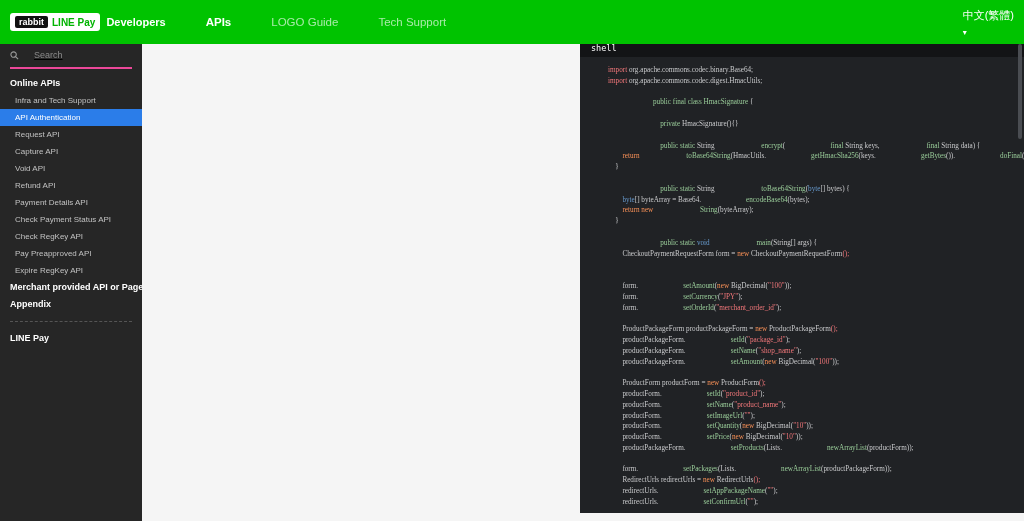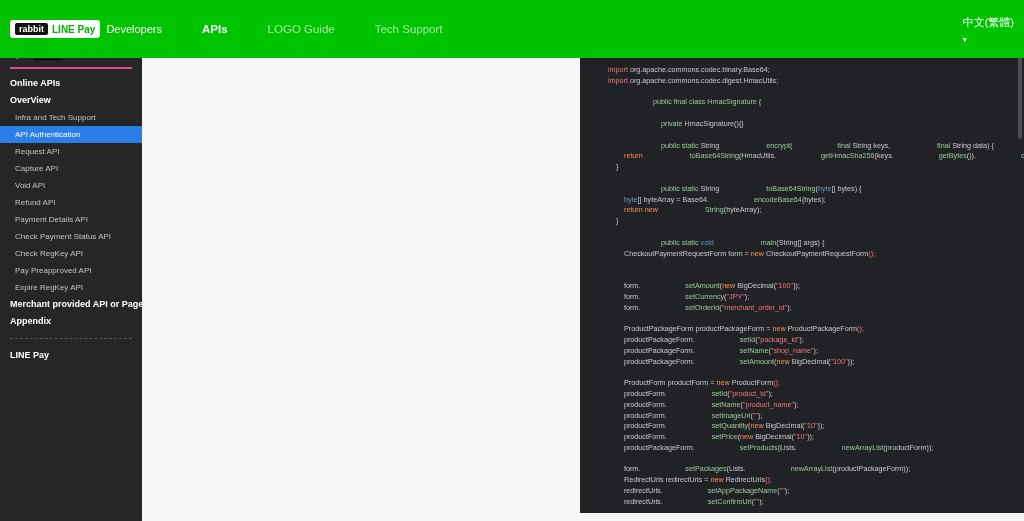--- a/index.html
+++ b/index.html
@@ -1,27 +1,27 @@
 <!DOCTYPE html>
 <html><head>
 <meta charset="utf-8">
 <style>
   * { box-sizing: border-box; margin: 0; padding: 0; }
   html,body { width:1024px; height:521px; overflow:hidden; }
   body { position:relative; font-family:"Liberation Sans",sans-serif; background:#f5f5f5; }
 
   
-  .header { position:absolute; top:0; left:0; width:1024px; height:58px;
+  .header { position:absolute; top:0; left:0; width:1024px; height:44px;
             background:#00c300; display:flex; align-items:center; z-index:5; }
   .logo { display:flex; align-items:center; gap:6px; margin-left:10px; cursor:pointer; }
   .logo-box { background:#ffffff; border-radius:3px; padding:3px 5px; display:inline-flex;
               align-items:center; gap:4px; font-weight:bold; font-size:10px; }
   .logo-rabbit { background:#111111; color:#ffffff; border-radius:2px; padding:1px 4px; font-size:9px; }
   .logo-linepay { color:#00b300; }
-  .logo-dev { color:#ffffff; font-weight:normal; font-size:11px; }
+  .logo-dev { color:#ffffff; font-weight:bold; font-size:11px; }
   .top-nav { display:flex; gap:40px; margin-left:40px; }
   .nav-link { color:rgba(255,255,255,0.66); font-size:11.5px; text-decoration:none; cursor:pointer; }
   .nav-link.active { color:#ffffff; font-weight:bold; }
   .lang { margin-left:auto; margin-right:10px; color:#ffffff; font-size:11px;
           display:flex; align-items:flex-start; gap:5px; cursor:pointer;flex-direction:column; }
   .lang .caret { font-size:8px; }
 
   
   .sidebar { position:absolute; top:40px; left:0; width:142px; height:481px;
              background:#262626; overflow:hidden; }
@@ -41,21 +41,21 @@
   
   .content { position:absolute; top:40px; left:142px; width:438px; height:481px;
              background:#f5f5f5; }
 
   
   .code-panel { position:absolute; top:40px; left:580px; width:444px; height:473px;
                 background:#202225; overflow:hidden; }
   .lang-bar { height:17px; background:#131416; color:#ffffff; font-size:8.5px;
               line-height:17px; padding-left:11px; font-family:"DejaVu Sans Mono",monospace;
               cursor:pointer; }
-  #code { margin:0; padding:8px 0 0 28px; font-family:Liberation Sans, sans-serif;
+  #code { margin:0; padding:8px 0 0 28px; font-family:Liberation Serif, serif;
           font-size:7.2px; }
   .code-line { white-space:pre; height:10.8px; line-height:10.8px; }
   .t-w { color:#c9cacc; }
   .t-r { color:#f2777a; }
   .t-g { color:#99cc99;padding-left:45px; }
   .t-o { color:#f99157; }
   .t-b { color:#6699cc; }
   .vscroll { position:absolute; top:4px; right:2px; width:4px; height:473px; }
   .vscroll .thumb { width:4px; height:95px; background:#4a4d52; border-radius:2px; }
 </style>
@@ -84,21 +84,20 @@
 <aside class="sidebar">
   <div class="search">
     <svg width="9" height="9" viewBox="0 0 10 10">
       <circle cx="4" cy="4" r="3" fill="none" stroke="#9a9a9a" stroke-width="1.2"></circle>
       <line x1="6.2" y1="6.2" x2="9" y2="9" stroke="#9a9a9a" stroke-width="1.2"></line>
     </svg>
     <input placeholder="Search" style="">
   </div>
   <nav id="side-nav">
       <div class="nav-section">Online APIs</div>
-      <div class="nav-section">OverView</div>
       <div class="nav-sub">Infra and Tech Support</div>
       <div class="nav-sub active">API Authentication</div>
       <div class="nav-sub">Request API</div>
       <div class="nav-sub">Capture API</div>
       <div class="nav-sub">Void API</div>
       <div class="nav-sub">Refund API</div>
       <div class="nav-sub">Payment Details API</div>
       <div class="nav-sub">Check Payment Status API</div>
       <div class="nav-sub">Check RegKey API</div>
       <div class="nav-sub">Pay Preapproved API</div>

